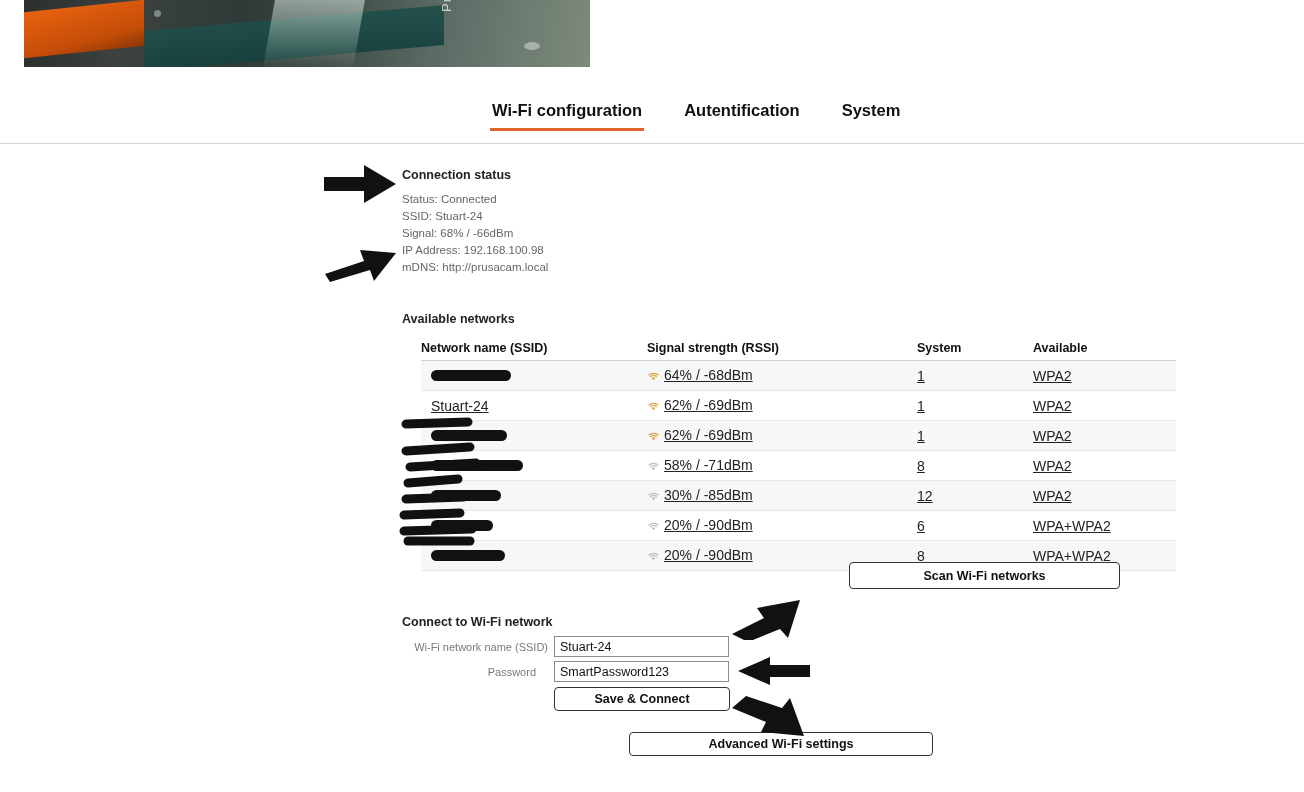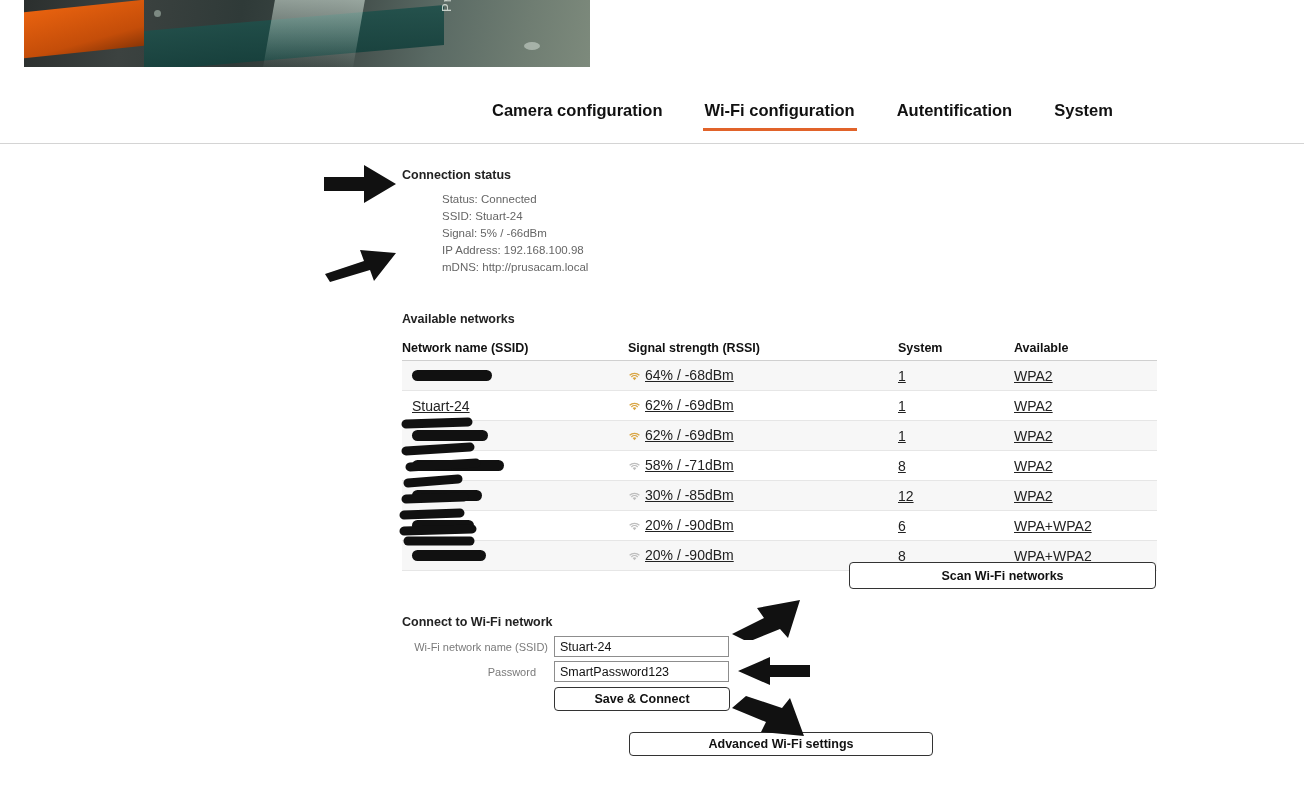--- a/index.html
+++ b/index.html
@@ -58,30 +58,30 @@
   }
   .nav-item.active { border-bottom-color: #e1632a; }
 
   
   .content { position: absolute; left: 0; top: 145px; width: 1304px; }
 
   .h-label {
     position: absolute; font-size: 12.5px; font-weight: bold; color: #222;
   }
   .kv {
-    position: absolute; font-size: 11.5px; color: #666; margin-left: 40px;
+    position: absolute; font-size: 11.5px; color: #666;
   }
 
   
   .arrow { position: absolute; }
   .arrow svg { display: block; }
 
   
   .net-wrap { position: absolute; left: 402px; top: 196px; width: 755px; }
-  table.nets { border-collapse: collapse; width: 755px; }
+  table.nets { border-collapse: collapse; width: 755px; margin-left: 19px; }
   table.nets th {
     font-size: 12.5px; font-weight: bold; color: #111; text-align: left;
     padding: 0 0 5px 0; border-bottom: 1px solid #d0d0d0;
   }
   table.nets td {
     font-size: 14px; color: #222; padding: 6px 0 6px 0;
     border-bottom: 1px solid #e6e6e6; vertical-align: middle; text-decoration: underline;
   }
   table.nets tr.odd td { background: #f7f7f7; }
   .c-ssid { width: 226px; padding-left: 10px !important; }
@@ -120,33 +120,32 @@
     <div class="orange"></div>
     <div class="bed"></div>
     <div class="glow"></div>
     <div class="dot1"></div>
     <div class="dot2"></div>
     <div class="txt">Print file</div>
   </div>
 
   <div class="nav">
     <div class="nav-inner">
-      <div class="nav-item">Camera configuration</div>
       <div class="nav-item active">Wi-Fi configuration</div>
       <div class="nav-item">Autentification</div>
       <div class="nav-item">System</div>
     </div>
   </div>
 
   <div class="content">
 
     <div class="h-label" style="left:402px; top:23px;">Connection status</div>
     <div class="kv" style="left:402px; top:48px;">Status: Connected</div>
     <div class="kv" style="left:402px; top:65px;">SSID: Stuart-24</div>
-    <div class="kv" style="left:402px; top:82px;">Signal: 5% / -66dBm</div>
+    <div class="kv" style="left:402px; top:82px;">Signal: 68% / -66dBm</div>
     <div class="kv" style="left:402px; top:99px;">IP Address: 192.168.100.98</div>
     <div class="kv" style="left:402px; top:116px;">mDNS: http://prusacam.local</div>
 
     <div class="arrow" style="left:322px; top:18px;">
       <svg width="76" height="42" viewBox="0 0 76 42">
         <path d="M2,14 L42,14 L42,2 L74,21 L42,40 L42,28 L2,28 Z" fill="#111"></path>
       </svg>
     </div>
 
     <div class="arrow" style="left:322px; top:96px;">
@@ -248,21 +247,21 @@
         <path d="M8,34 L72,30"></path>
         <path d="M12,50 L78,46"></path>
         <path d="M10,66 L60,62"></path>
         <path d="M8,82 L66,80"></path>
         <path d="M6,98 L62,96"></path>
         <path d="M6,114 L74,112"></path>
         <path d="M10,124 L72,124"></path>
       </g>
     </svg>
 
-    <div class="btn" style="left:849px; top:417px; width:307px; height:27px;">Scan Wi-Fi networks</div>
+    <div class="btn" style="left:849px; top:417px; width:271px; height:27px;">Scan Wi-Fi networks</div>
 
     <div class="h-label" style="left:402px; top:470px;">Connect to Wi-Fi network</div>
 
     <div class="form-label" style="left:302px; top:496px; width:246px;">Wi-Fi network name (SSID)</div>
     <input class="inp" style="left: 554px; top: 491px; width: 175px;" type="text" value="Stuart-24">
 
     <div class="form-label" style="left:290px; top:521px; width:246px;">Password</div>
     <input class="inp" style="left: 554px; top: 516px; width: 175px;" type="text" value="SmartPassword123">
 
     <div class="btn" style="left:554px; top:542px; width:176px; height:24px;">Save &amp; Connect</div>

